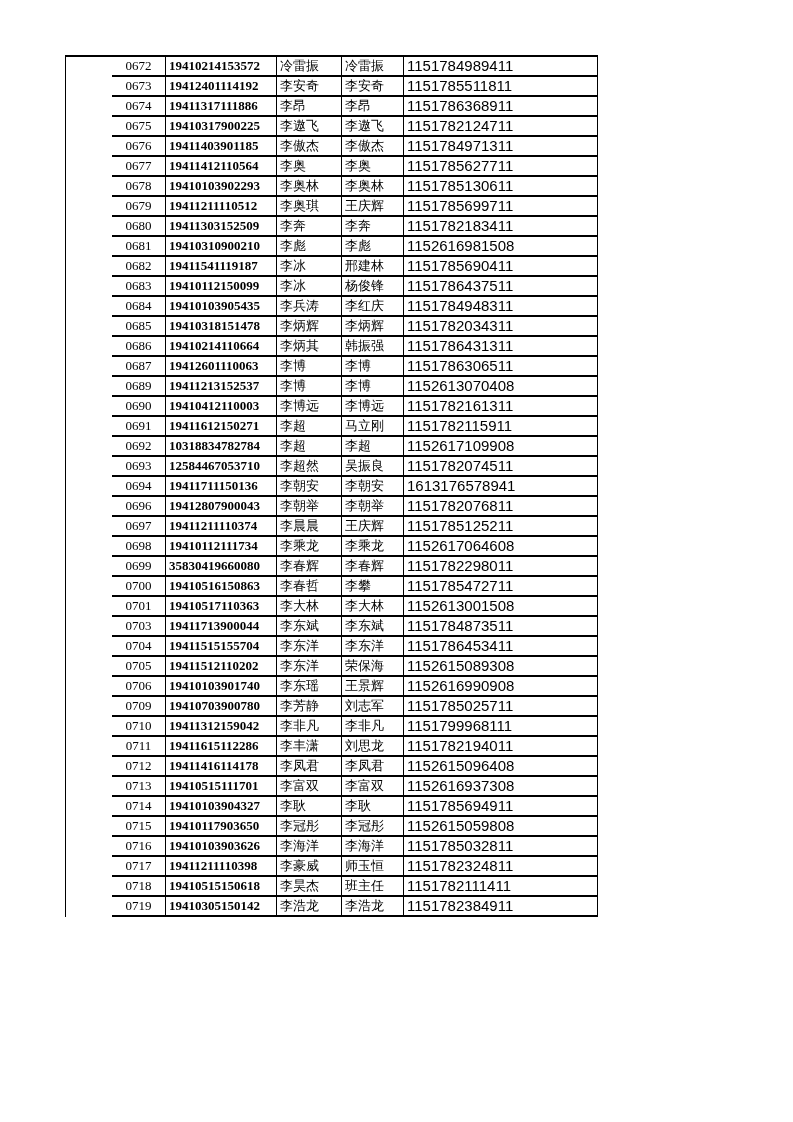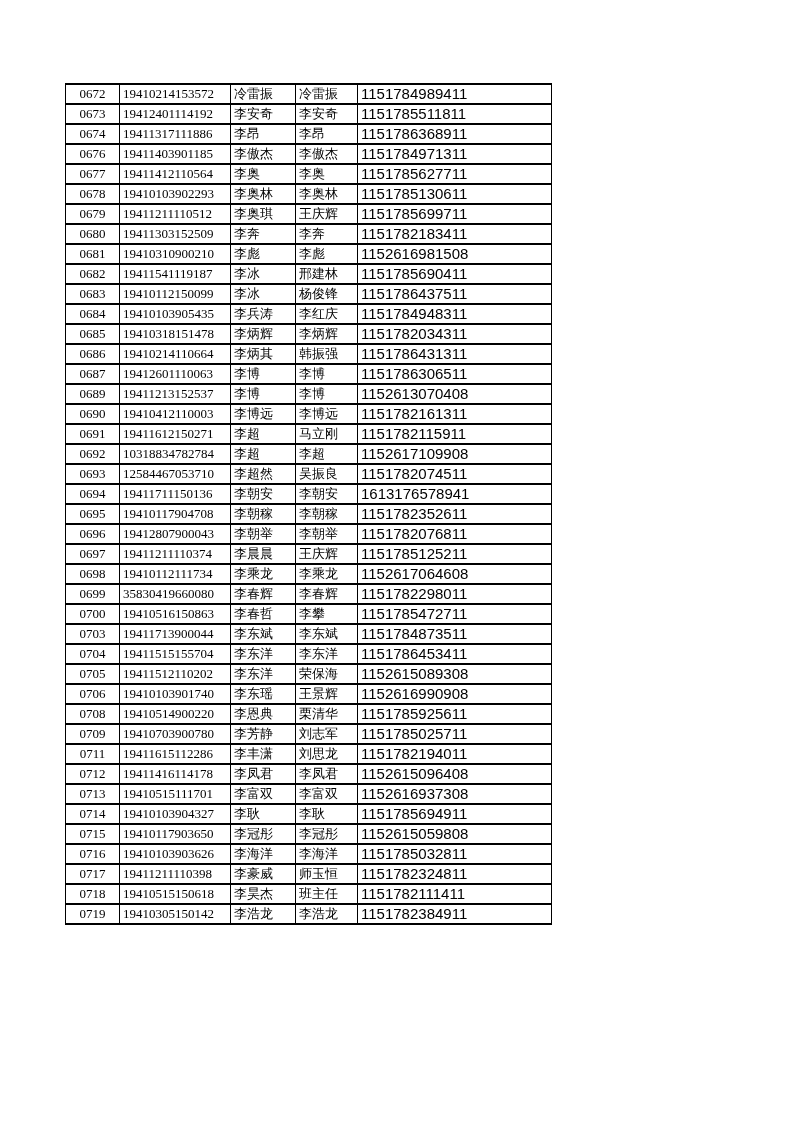--- a/index.html
+++ b/index.html
@@ -11,26 +11,27 @@
     position: relative;
     width: 793px;
     height: 1122px;
     background: #ffffff;
     overflow: hidden;
     font-family: "Liberation Serif", serif;
   }
   table.records {
     position: absolute;
     left: 65px;
-    top: 83px;
+    top: 55px;
     border-collapse: separate;
     border-spacing: 0;
     border-left: 1px solid #000;
     border-top: 2px solid #000;
     table-layout: fixed;
+    padding-left: 46px;
   }
   table.records td {
     border-right: 1px solid #000;
     border-bottom: 2px solid #000;
     height: 18px;
     line-height: 18px;
     padding: 0 3px;
     white-space: nowrap;
     overflow: hidden;
     color: #000;
@@ -39,20 +40,21 @@
     width: 47px;
     text-align: center;
     font-family: "Liberation Serif", serif;
     font-size: 13px;
   }
   td.col-regno {
     width: 104px;
     text-align: left;
     font-family: "Liberation Serif", serif;
     font-size: 13px;
+    font-weight: bold;
   }
   td.col-name1 {
     width: 58px;
     text-align: left;
     font-family: "Liberation Serif", "DejaVu Serif", serif;
     font-size: 13px;
   }
   td.col-name2 {
     width: 55px;
     text-align: left;
@@ -88,20 +90,27 @@
           <td class="col-phone">1151785511811</td>
         </tr>
         <tr>
           <td class="col-id">0674</td>
           <td class="col-regno">19411317111886</td>
           <td class="col-name1">李昂</td>
           <td class="col-name2">李昂</td>
           <td class="col-phone">1151786368911</td>
         </tr>
         <tr>
+          <td class="col-id">0675</td>
+          <td class="col-regno">19410317900225</td>
+          <td class="col-name1">李遨飞</td>
+          <td class="col-name2">李遨飞</td>
+          <td class="col-phone">1151782124711</td>
+        </tr>
+        <tr>
           <td class="col-id">0676</td>
           <td class="col-regno">19411403901185</td>
           <td class="col-name1">李傲杰</td>
           <td class="col-name2">李傲杰</td>
           <td class="col-phone">1151784971311</td>
         </tr>
         <tr>
           <td class="col-id">0677</td>
           <td class="col-regno">19411412110564</td>
           <td class="col-name1">李奥</td>
@@ -214,27 +223,20 @@
           <td class="col-phone">1151782074511</td>
         </tr>
         <tr>
           <td class="col-id">0694</td>
           <td class="col-regno">19411711150136</td>
           <td class="col-name1">李朝安</td>
           <td class="col-name2">李朝安</td>
           <td class="col-phone">1613176578941</td>
         </tr>
         <tr>
-          <td class="col-id">0695</td>
-          <td class="col-regno">19410117904708</td>
-          <td class="col-name1">李朝稼</td>
-          <td class="col-name2">李朝稼</td>
-          <td class="col-phone">1151782352611</td>
-        </tr>
-        <tr>
           <td class="col-id">0696</td>
           <td class="col-regno">19412807900043</td>
           <td class="col-name1">李朝举</td>
           <td class="col-name2">李朝举</td>
           <td class="col-phone">1151782076811</td>
         </tr>
         <tr>
           <td class="col-id">0697</td>
           <td class="col-regno">19411211110374</td>
           <td class="col-name1">李晨晨</td>
@@ -256,20 +258,27 @@
           <td class="col-phone">1151782298011</td>
         </tr>
         <tr>
           <td class="col-id">0700</td>
           <td class="col-regno">19410516150863</td>
           <td class="col-name1">李春哲</td>
           <td class="col-name2">李攀</td>
           <td class="col-phone">1151785472711</td>
         </tr>
         <tr>
+          <td class="col-id">0701</td>
+          <td class="col-regno">19410517110363</td>
+          <td class="col-name1">李大林</td>
+          <td class="col-name2">李大林</td>
+          <td class="col-phone">1152613001508</td>
+        </tr>
+        <tr>
           <td class="col-id">0703</td>
           <td class="col-regno">19411713900044</td>
           <td class="col-name1">李东斌</td>
           <td class="col-name2">李东斌</td>
           <td class="col-phone">1151784873511</td>
         </tr>
         <tr>
           <td class="col-id">0704</td>
           <td class="col-regno">19411515155704</td>
           <td class="col-name1">李东洋</td>
@@ -284,34 +293,34 @@
           <td class="col-phone">1152615089308</td>
         </tr>
         <tr>
           <td class="col-id">0706</td>
           <td class="col-regno">19410103901740</td>
           <td class="col-name1">李东瑶</td>
           <td class="col-name2">王景辉</td>
           <td class="col-phone">1152616990908</td>
         </tr>
         <tr>
-          <td class="col-id">0708</td>
-          <td class="col-regno">19410514900220</td>
-          <td class="col-name1">李恩典</td>
-          <td class="col-name2">栗清华</td>
-          <td class="col-phone">1151785925611</td>
-        </tr>
-        <tr>
           <td class="col-id">0709</td>
           <td class="col-regno">19410703900780</td>
           <td class="col-name1">李芳静</td>
           <td class="col-name2">刘志军</td>
           <td class="col-phone">1151785025711</td>
         </tr>
         <tr>
+          <td class="col-id">0710</td>
+          <td class="col-regno">19411312159042</td>
+          <td class="col-name1">李非凡</td>
+          <td class="col-name2">李非凡</td>
+          <td class="col-phone">1151799968111</td>
+        </tr>
+        <tr>
           <td class="col-id">0711</td>
           <td class="col-regno">19411615112286</td>
           <td class="col-name1">李丰潇</td>
           <td class="col-name2">刘思龙</td>
           <td class="col-phone">1151782194011</td>
         </tr>
         <tr>
           <td class="col-id">0712</td>
           <td class="col-regno">19411416114178</td>
           <td class="col-name1">李凤君</td>

